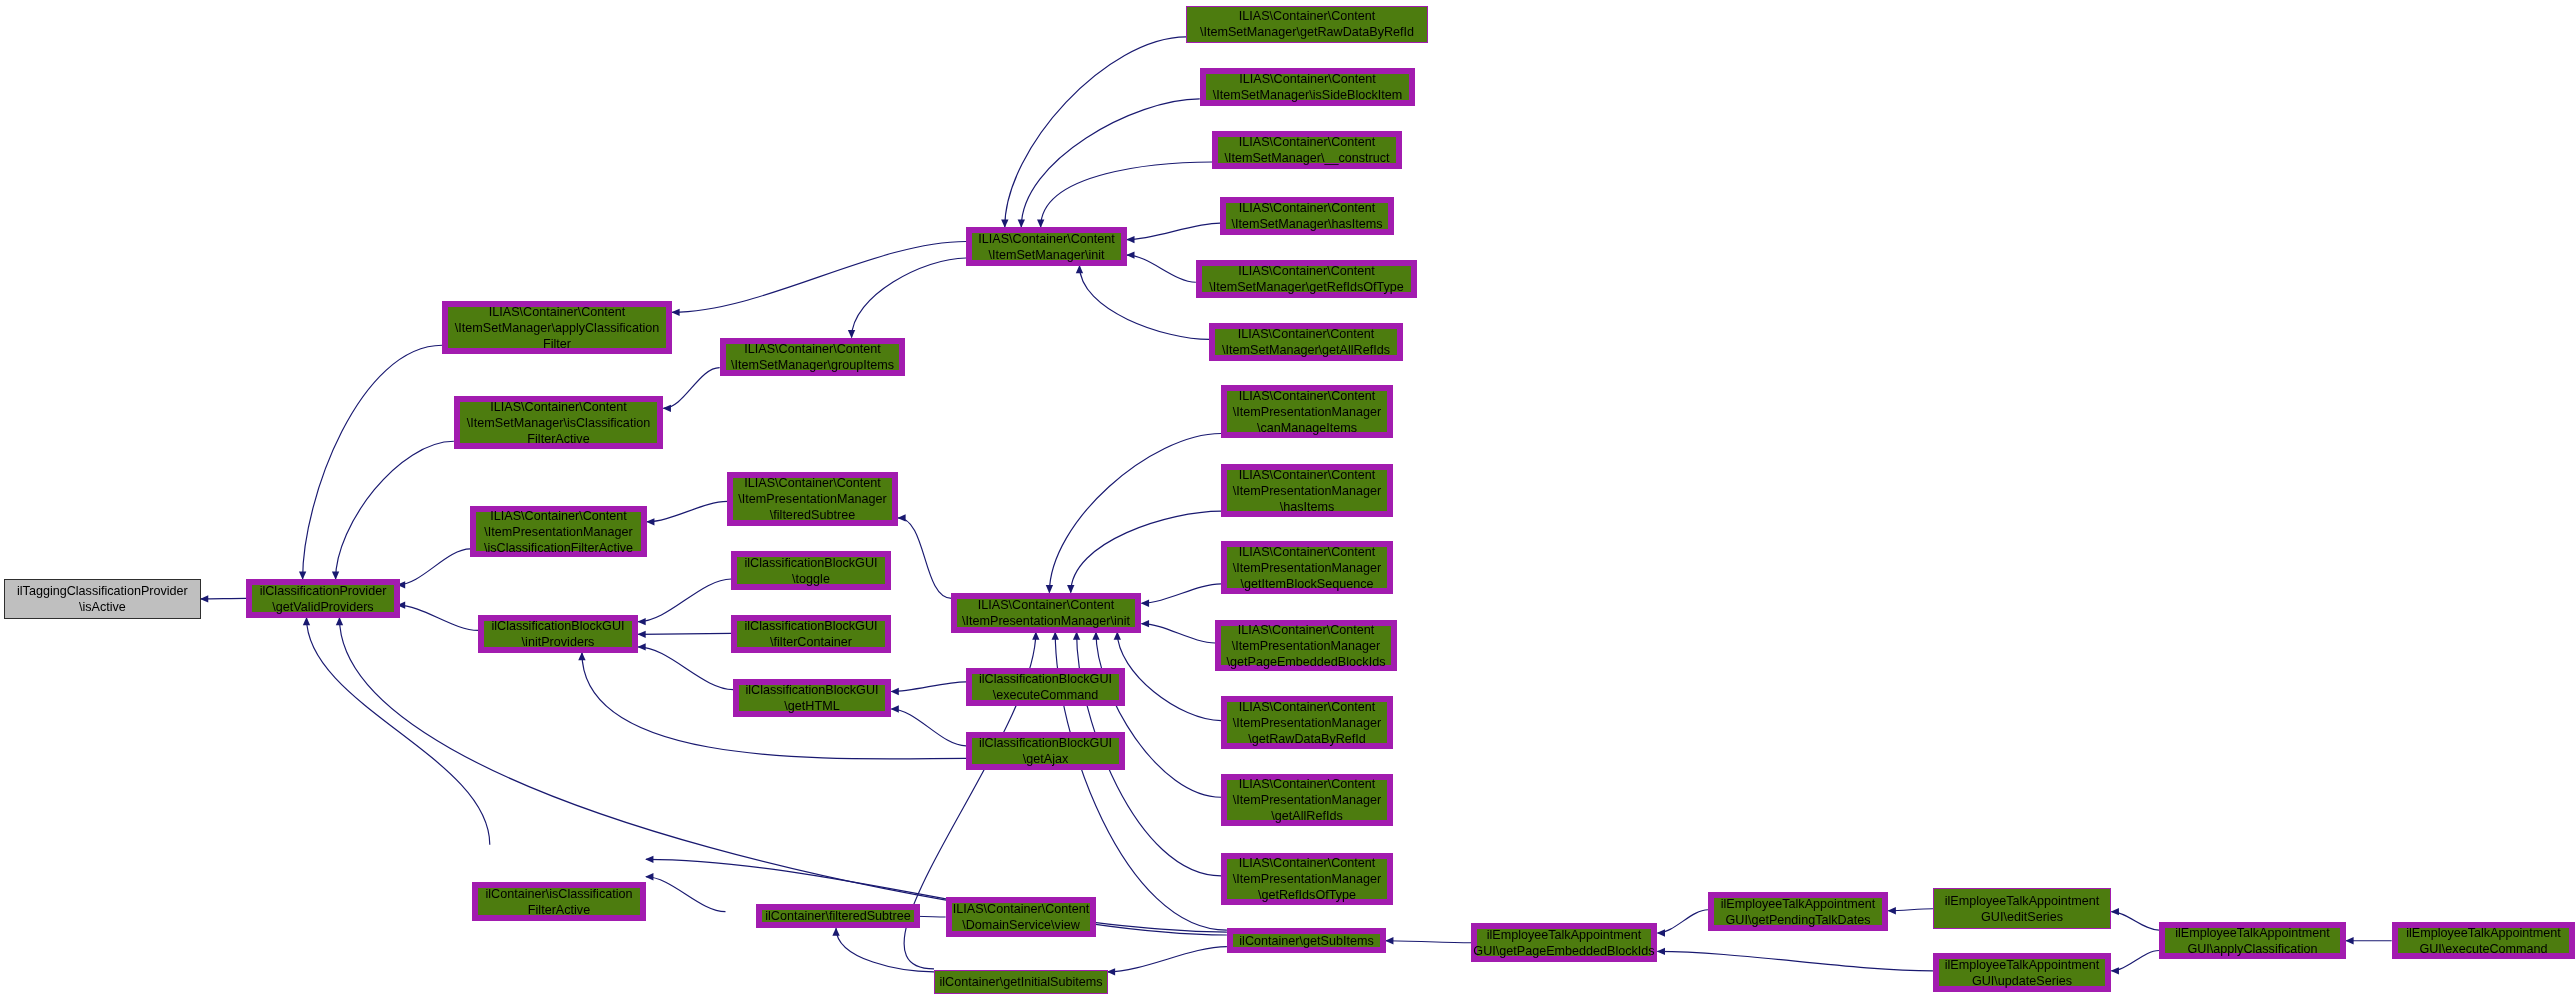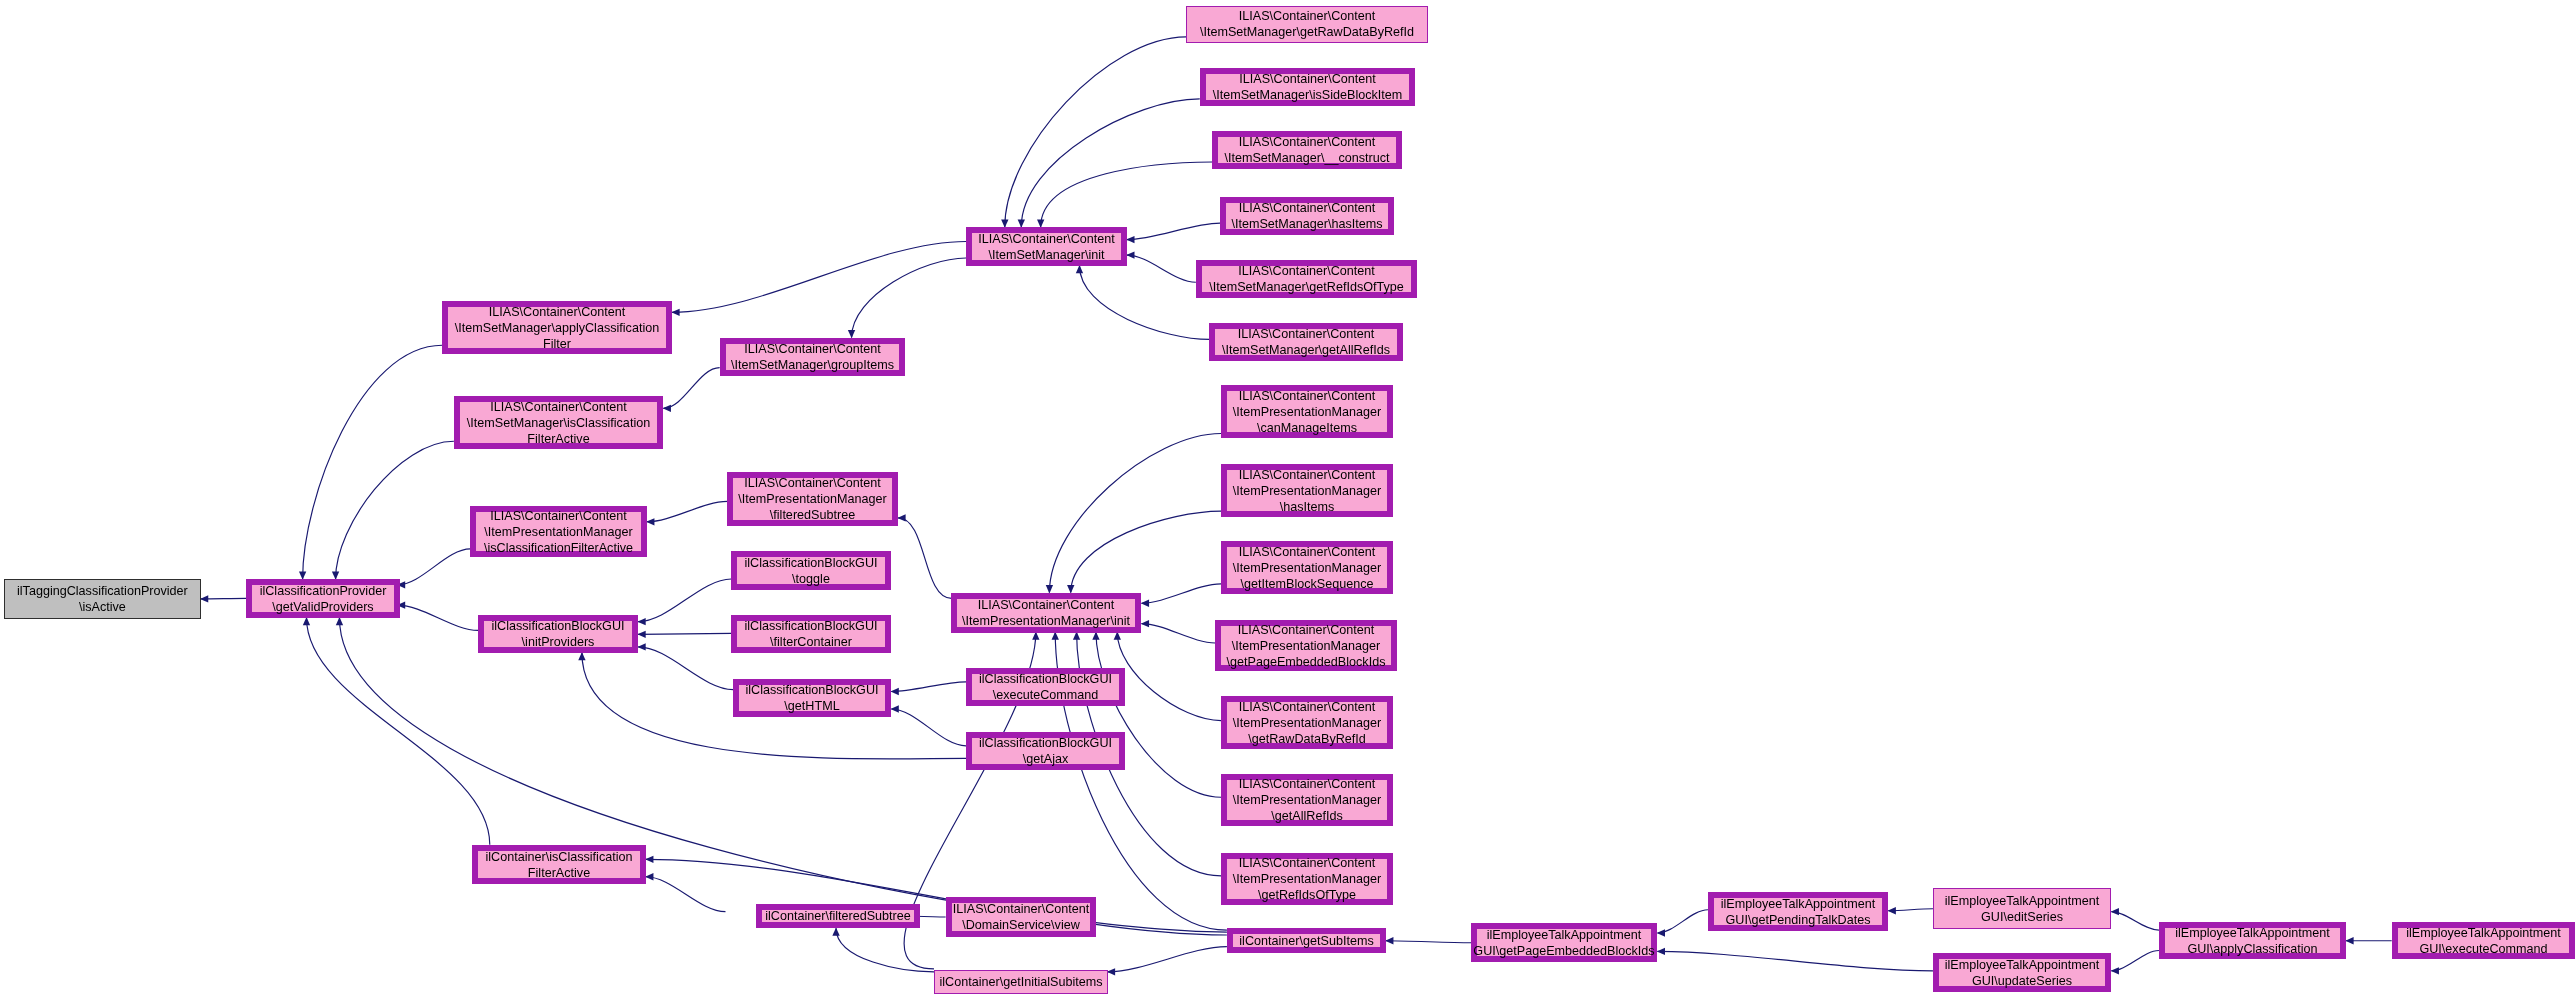--- a/index.html
+++ b/index.html
@@ -18,21 +18,21 @@
     background: #ffffff;
   }
   #edge-layer {
     position: absolute;
     left: 0; top: 0;
     z-index: 1;
   }
   .node {
     position: absolute;
     box-sizing: border-box;
-    background: #f9a8d4;
+    background: #4d7c0f;
     border: 6px solid #a21caf;
     color: #000000;
     font-size: 12.6px;
     line-height: 16px;
     display: flex;
     flex-direction: column;
     align-items: center;
     justify-content: center;
     text-align: center;
     white-space: nowrap;
@@ -219,21 +219,21 @@
     <div class="node" style="left: 1221px; top: 774px; width: 172px; height: 52px;">
       <span class="ln">ILIAS\Container\Content</span>
       <span class="ln">\ItemPresentationManager</span>
       <span class="ln">\getAllRefIds</span>
     </div>
     <div class="node" style="left: 1221px; top: 853px; width: 172px; height: 52px;">
       <span class="ln">ILIAS\Container\Content</span>
       <span class="ln">\ItemPresentationManager</span>
       <span class="ln">\getRefIdsOfType</span>
     </div>
-    <div class="node" style="left: 472px; top: 845px; width: 174px; height: 39px;">
+    <div class="node" style="left: 472px; top: 882px; width: 174px; height: 39px;">
       <span class="ln">ilContainer\isClassification</span>
       <span class="ln">FilterActive</span>
     </div>
     <div class="node" style="left: 756px; top: 904px; width: 164px; height: 24px;">
       <span class="ln">ilContainer\filteredSubtree</span>
     </div>
     <div class="node" style="left: 946px; top: 897px; width: 150px; height: 40px;">
       <span class="ln">ILIAS\Container\Content</span>
       <span class="ln">\DomainService\view</span>
     </div>

